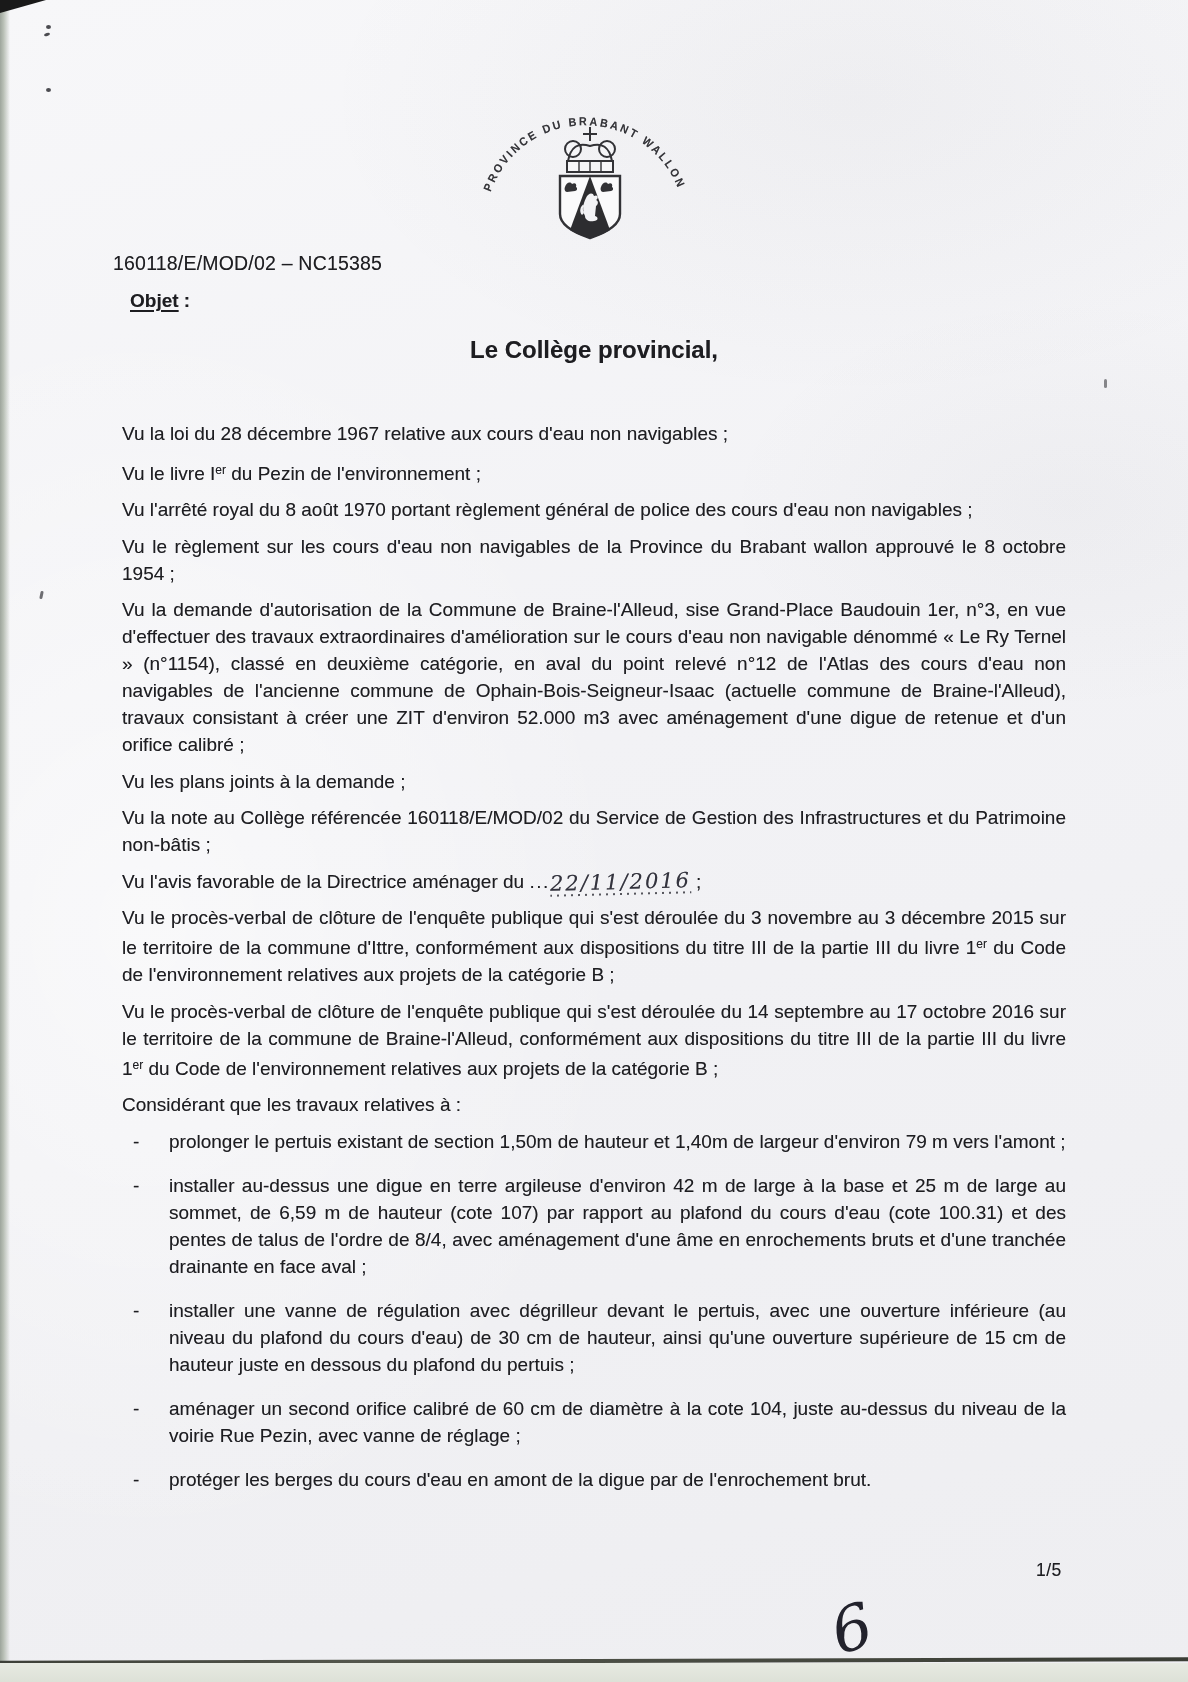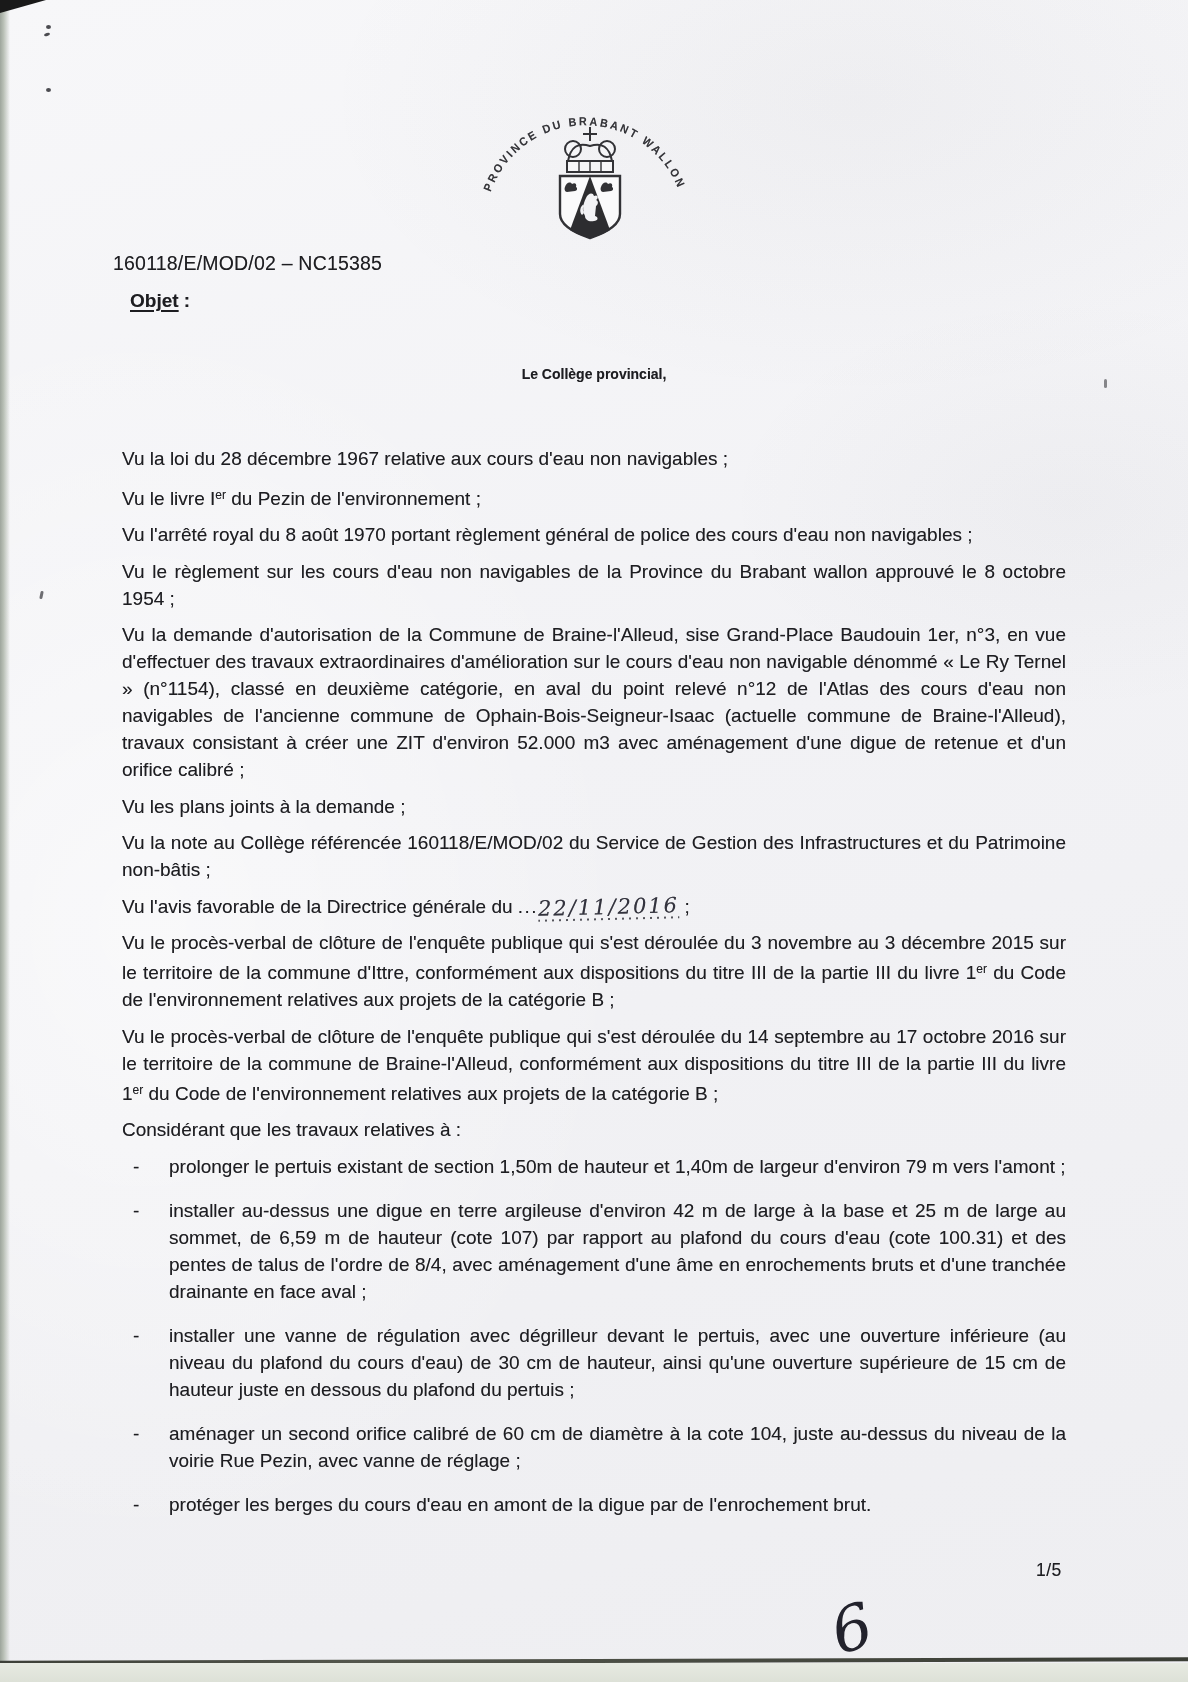--- a/index.html
+++ b/index.html
@@ -29,25 +29,25 @@
   .speck.s2{left:44px;top:33px;width:6px;height:3px;transform:rotate(-15deg);}
   .speck.s3{left:46px;top:88px;width:5px;height:4px;}
   .speck.s4{left:40px;top:591px;width:3px;height:8px;border-radius:2px;transform:rotate(12deg);opacity:.8;}
   .speck.s5{left:1104px;top:379px;width:3px;height:9px;border-radius:2px;opacity:.65;}
 
   .crest{position:absolute;left:468px;top:98px;width:230px;height:142px;opacity:.92;}
 
   .ref{position:absolute;left:113px;top:236px;font-size:19.5px;letter-spacing:.2px;margin-top:16px;}
 
   .textcol{position:absolute;left:122px;top:287px;width:944px;font-size:19px;line-height:27px;}
-  .objet-row{display:flex;margin-left:8px;margin-bottom:47px;}
+  .objet-row{display:flex;margin-left:8px;margin-bottom:22px;}
   .objet-label{flex:none;width:97px;font-weight:bold;}
   .objet-label .u{text-decoration:underline;text-decoration-thickness:2px;text-underline-offset:3px;}
   .objet-text{flex:none;width:812px;text-align:justify;}
-  .heading{text-align:center;font-weight:bold;font-size:14px;margin:0 0 57px;}
+  .heading{text-align:center;font-weight:bold;font-size:24px;margin:0 0 57px;}
   .para{margin:0 0 9.5px;text-align:justify;}
   .sup{font-size:12px;vertical-align:6px;letter-spacing:0;}
   .dots{letter-spacing:1.5px;}
   .hand-date{display:inline-block;font-family:"DejaVu Serif",serif;font-style:italic;
     font-size:21px;letter-spacing:2px;color:#33333e;transform:rotate(-1.5deg) translateY(1px);
     background-image:repeating-linear-gradient(90deg,#55555c 0 2px,transparent 2px 7px);
     background-size:100% 2px;background-position:0 95%;background-repeat:no-repeat;}
   .bullets{margin-top:4px;}
   .bullet{display:flex;margin-bottom:17px;}
   .bullet .marker{flex:none;width:47px;padding-left:11px;box-sizing:border-box;}
@@ -114,21 +114,21 @@
     <p class="para">Vu l'arrêté royal du 8 août 1970 portant règlement général de police des cours d'eau non navigables ;</p>
 
     <p class="para">Vu le règlement sur les cours d'eau non navigables de la Province du Brabant wallon approuvé le 8 octobre 1954 ;</p>
 
     <p class="para">Vu la demande d'autorisation de la Commune de Braine-l'Alleud, sise Grand-Place Baudouin 1er, n°3, en vue d'effectuer des travaux extraordinaires d'amélioration sur le cours d'eau non navigable dénommé « Le Ry Ternel » (n°1154), classé en deuxième catégorie, en aval du point relevé n°12 de l'Atlas des cours d'eau non navigables de l'ancienne commune de Ophain-Bois-Seigneur-Isaac (actuelle commune de Braine-l'Alleud), travaux consistant à créer une ZIT d'environ 52.000 m3 avec aménagement d'une digue de retenue et d'un orifice calibré ;</p>
 
     <p class="para">Vu les plans joints à la demande ;</p>
 
     <p class="para">Vu la note au Collège référencée 160118/E/MOD/02 du Service de Gestion des Infrastructures et du Patrimoine non-bâtis ;</p>
 
-    <p class="para"><span>Vu l'avis favorable de la Directrice générale du </span><span class="dots">...</span><span class="hand-date">22/11/2016</span><span> ;</span></p>
+    <p class="para"><span>Vu l'avis favorable de la Directrice aménager du </span><span class="dots">...</span><span class="hand-date">22/11/2016</span><span> ;</span></p>
 
     <p class="para"><span>Vu le procès-verbal de clôture de l'enquête publique qui s'est déroulée du 3 novembre au 3 décembre 2015 sur le territoire de la commune d'Ittre, conformément aux dispositions du titre III de la partie III du livre 1</span><span class="sup">er</span><span> du Code de l'environnement relatives aux projets de la catégorie B ;</span></p>
 
     <p class="para"><span>Vu le procès-verbal de clôture de l'enquête publique qui s'est déroulée du 14 septembre au 17 octobre 2016 sur le territoire de la commune de Braine-l'Alleud, conformément aux dispositions du titre III de la partie III du livre 1</span><span class="sup">er</span><span> du Code de l'environnement relatives aux projets de la catégorie B ;</span></p>
 
     <p class="para">Considérant que les travaux relatives à :</p>
 
     <div class="bullets">
       <div class="bullet">
         <span class="marker">-</span>

